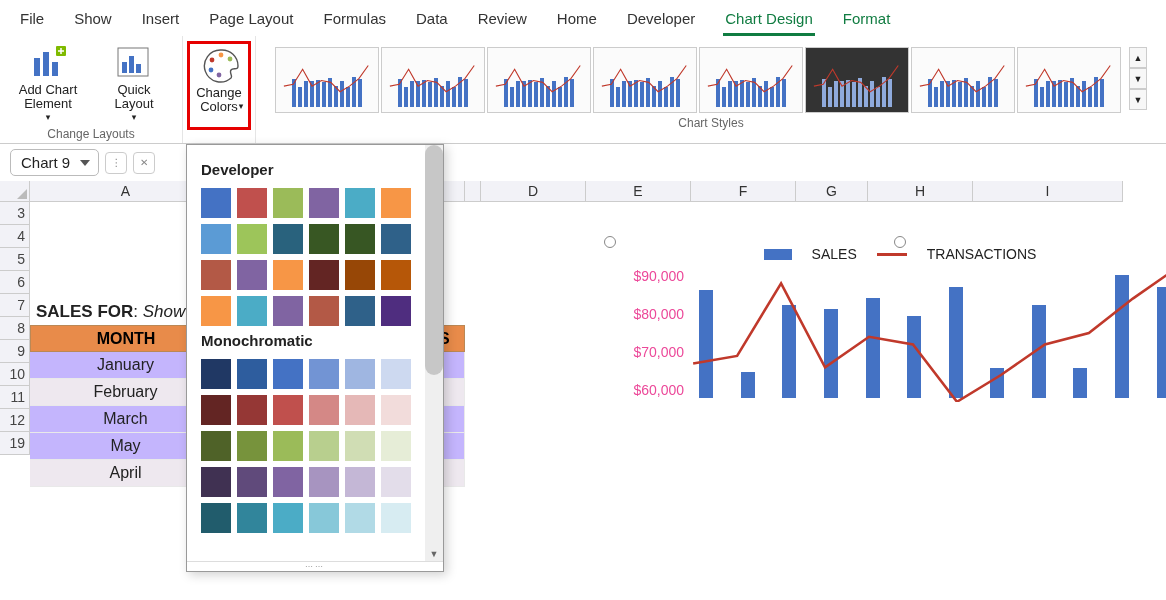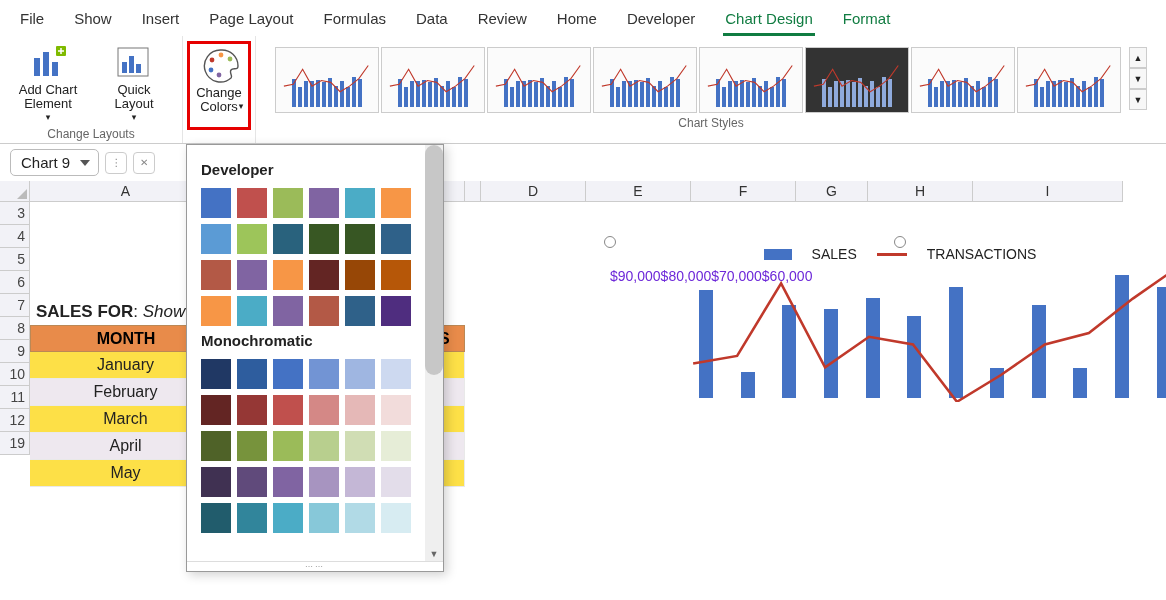--- a/index.html
+++ b/index.html
@@ -45,21 +45,21 @@
   .col-gap { width: 16px; }
 
   .row-header { width: 30px; border-right: 1px solid #ccc; border-bottom: 1px solid #ccc; text-align: center; font-size: 14px; color: #444; background: #f2f2f7; padding: 3px 4px 3px 0; text-align: right; }
   .sheet-body { display: flex; }
   .row-headers-col { display: flex; flex-direction: column; }
   .data-area { position: relative; flex: 1; }
   .data-row { display: flex; height: 27px; }
   .cell { border-right: 1px solid #e9e9e9; border-bottom: 1px solid #e9e9e9; padding: 3px 6px; font-size: 16px; display: flex; align-items: center; }
   .cell.center { justify-content: center; }
   .cell.header-cell { background: #e88b4a; color: #000; font-weight: bold; justify-content: center; border: 1px solid #b85; }
-  .cell.stripe-even { background: #fde047; }
+  .cell.stripe-even { background: #c4b5fd; }
   .cell.stripe-odd { background: #eee8ef; }
   .used-for { font-size: 17px; padding: 4px 6px; }
   .used-for b { font-weight: bold; }
   .used-for i { font-style: italic; }
 
   
   .color-panel { position: absolute; left: 186px; top: 144px; width: 258px; height: 428px; background: #fff; border: 1px solid #999; box-shadow: 3px 3px 10px rgba(0,0,0,0.18); z-index: 50; display: flex; flex-direction: column; }
   .color-panel-body { overflow: auto; flex: 1; padding: 10px 12px 10px 14px; }
   .color-panel h4 { font-size: 15px; font-weight: 700; margin: 6px 0 10px 0; }
   .swatch-row { display: flex; gap: 6px; margin-bottom: 6px; }
@@ -70,21 +70,21 @@
 
   
   .chart-object { position: absolute; left: 580px; top: 40px; width: 580px; height: 175px; background: #fff; }
   .chart-handle { position: absolute; width: 12px; height: 12px; border: 1.5px solid #888; border-radius: 50%; background: #fff; }
   .chart-handle.tl { left: -6px; top: -6px; }
   .chart-handle.tm { left: 50%; top: -6px; transform: translateX(-50%); }
   .chart-legend { display: flex; gap: 20px; justify-content: center; font-size: 14px; padding: 4px 0 6px 0; align-items: center; }
   .legend-swatch-bar { width: 28px; height: 11px; background: #4472c4; }
   .legend-swatch-line { width: 30px; height: 3px; background: #c0392b; }
   .plot { position: relative; height: 130px; margin-left: 78px; margin-right: 8px; }
-  .ylabels { position: absolute; left: -78px; top: 0; bottom: 0; width: 74px; display: flex; flex-direction: row; justify-content: space-between; font-size: 14px; text-align: right; color: #6d28d9; }
+  .ylabels { position: absolute; left: -78px; top: 0; bottom: 0; width: 74px; display: flex; flex-direction: column; justify-content: space-between; font-size: 14px; text-align: right; color: #ec4899; }
   .bars { position: absolute; left: 0; right: 0; bottom: 0; top: 0; display: flex; align-items: flex-end; gap: 5px; }
   .bar-slot { flex: 1; display: flex; align-items: flex-end; justify-content: center; gap: 2px; height: 100%; }
   .bar { width: 14px; background: #4472c4; }
   .line-svg { position: absolute; left: 0; right: 0; top: 0; bottom: 0; }
   .line-svg path { stroke: #c0392b; stroke-width: 2.5; fill: none; }
 
   
   .mini-bars { display: flex; align-items: flex-end; gap: 2px; height: 40px; margin-top: 14px; }
   .mini-bars div { width: 4px; background: #4472c4; }
   .mini-line { position: absolute; top: 10px; left: 6px; right: 6px; }
@@ -401,28 +401,28 @@
         <div class="cell center stripe-odd" style="width:192px">February</div>
         <div class="cell center stripe-odd" style="width:118px;visibility:hidden"></div>
         <div class="cell center stripe-odd" style="width:125px">34,312</div>
       </div>
       <div class="data-row">
         <div class="cell center stripe-even" style="width:192px">March</div>
         <div class="cell center stripe-even" style="width:118px;visibility:hidden"></div>
         <div class="cell center stripe-even" style="width:125px">87,234</div>
       </div>
       <div class="data-row">
+        <div class="cell center stripe-even" style="width:192px">May</div>
+        <div class="cell center stripe-even" style="width:118px">$81,254</div>
+        <div class="cell center stripe-even" style="width:125px">195,679</div>
+      </div>
+      <div class="data-row">
         <div class="cell center stripe-odd" style="width:192px">April</div>
         <div class="cell center stripe-odd" style="width:118px;visibility:hidden"></div>
         <div class="cell center stripe-odd" style="width:125px">52,381</div>
-      </div>
-      <div class="data-row">
-        <div class="cell center stripe-even" style="width:192px">May</div>
-        <div class="cell center stripe-even" style="width:118px">$81,254</div>
-        <div class="cell center stripe-even" style="width:125px">195,679</div>
       </div>
 
       <div class="chart-object">
         <div class="chart-handle tl"></div>
         <div class="chart-handle tm"></div>
         <div class="chart-legend">
           <div class="legend-swatch-bar"></div>
           <span>SALES</span>
           <div class="legend-swatch-line"></div>
           <span>TRANSACTIONS</span>

